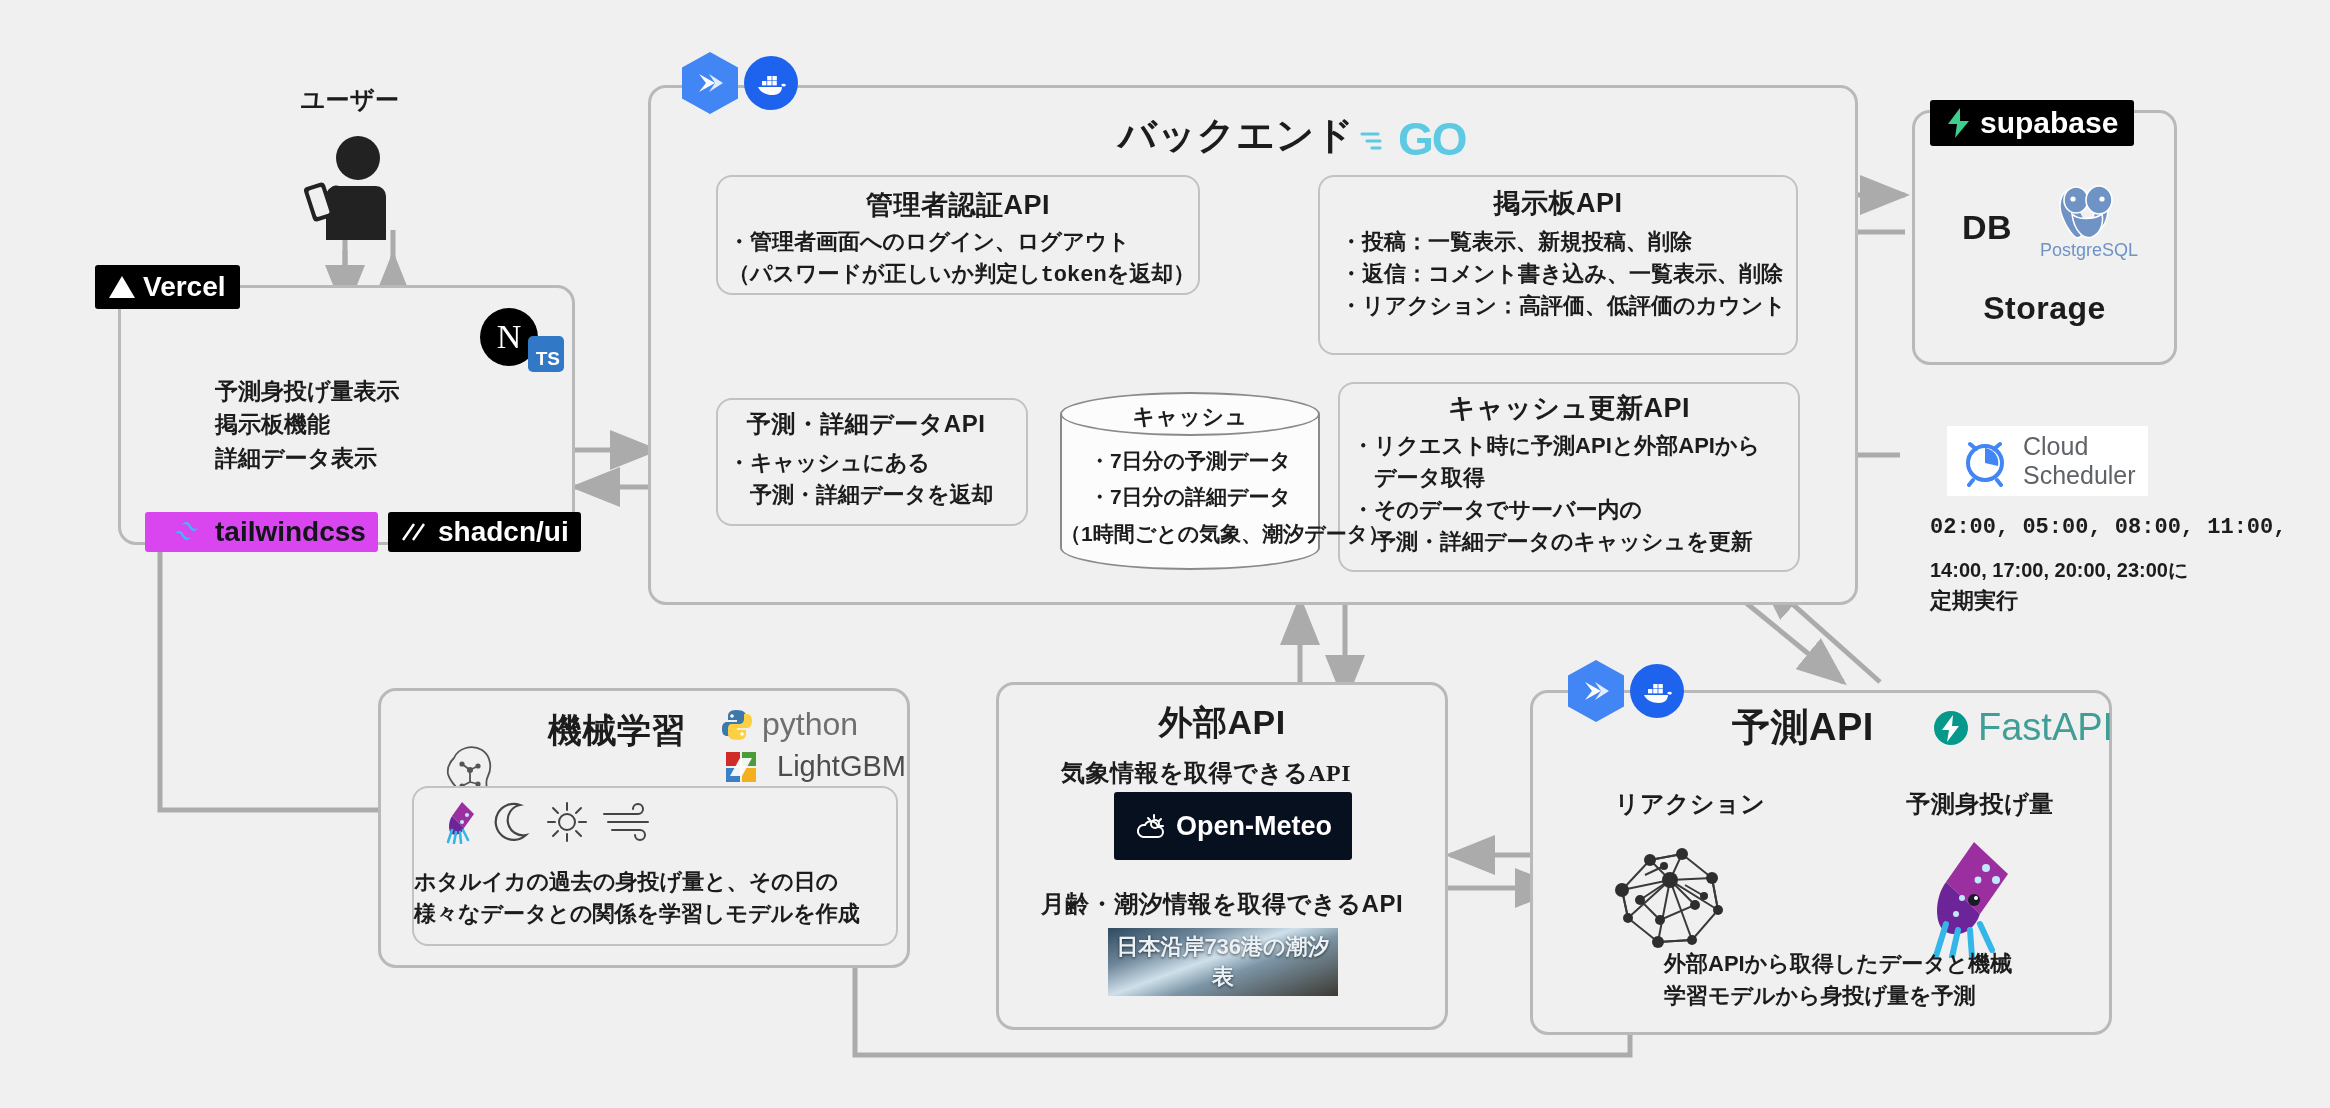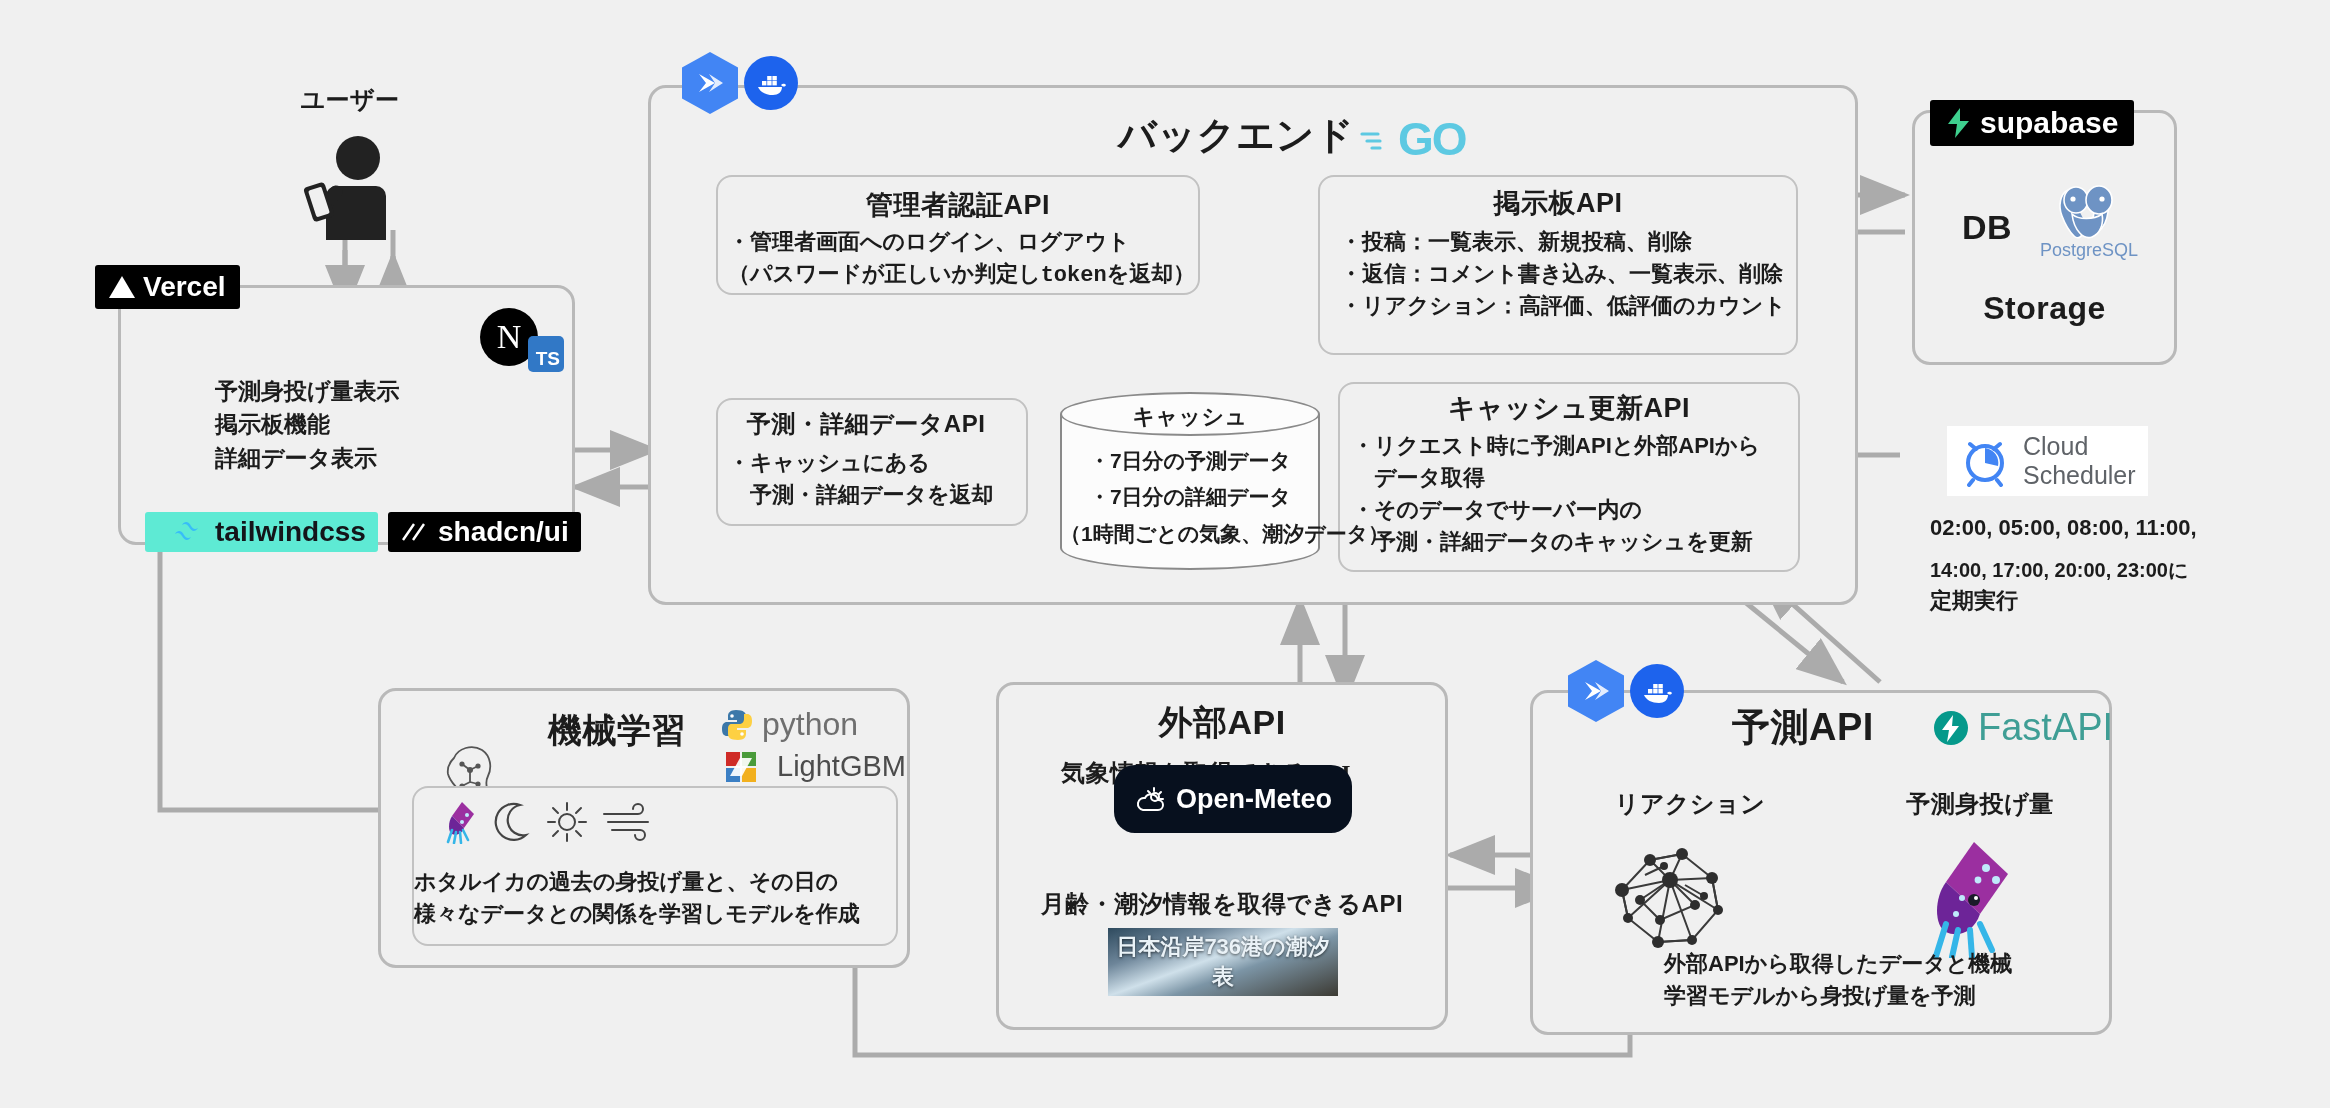--- a/index.html
+++ b/index.html
@@ -40,21 +40,21 @@
 
   .body-text{font-size:23px;font-weight:bold;line-height:1.45;white-space:nowrap;}
 
   
   .chip{
     display:inline-flex;align-items:center;gap:8px;
     padding:4px 12px;border-radius:3px;
     font-weight:bold;white-space:nowrap;
   }
   .chip-dark{background:#000;color:#fff;}
-  .chip-white{background:#5eead4;color:#14151a;padding-left:28px;}
+  .chip-white{background:#d946ef;color:#14151a;padding-left:28px;}
   .chip-ink{background:#07101e;color:#fff;}
 
   
   .tri{
     width:0;height:0;
     border-left:13px solid transparent;
     border-right:13px solid transparent;
     border-bottom:22px solid #fff;
   }
   
@@ -312,21 +312,21 @@
         <path d="M11,9 L17,14 M41,9 L35,14 M14,45 L10,50 M38,45 L42,50"></path>
       </g>
       <path d="M26,28 L26,13 A15,15 0 0 1 39,31 z" fill="#4285f4"></path>
     </svg>
     <div style="font-size:25px;color:#5f6368;line-height:1.15;">
       <div>Cloud</div>
       <div>Scheduler</div>
     </div>
   </div>
   <div class="abs" style="left:1930px;top:512px;">
-    <div class="body-text" style="font-size:22px;">02:00, 05:00, 08:00, 11:00,</div>
+    <div class="body-text" style="font-size:22px;font-family:Liberation Mono, monospace;">02:00, 05:00, 08:00, 11:00,</div>
     <div class="body-text" style="font-size:20px;margin-top:12px;">14:00, 17:00, 20:00, 23:00に</div>
     <div class="body-text" style="font-size:22px;">定期実行</div>
   </div>
 
   <div class="card" style="left:378px;top:688px;width:532px;height:280px;"></div>
   <div class="abs title t-xl" style="left:548px;top:708px;">機械学習</div>
   <div class="abs" style="left:440px;top:740px;">
     <svg width="60" height="62" viewBox="0 0 60 62">
       <g stroke="#555" stroke-width="1.8" fill="none">
         <path d="M14,18 c4,-10 18,-14 28,-8 c9,6 10,18 6,26 c-2,4 -2,8 -1,12 l-4,2 l1,6 c-8,4 -20,2 -24,-4 c-4,-6 -10,-10 -12,-18 c-1,-6 2,-12 6,-16 z"></path>
@@ -393,21 +393,21 @@
     </svg>
   </div>
   <div class="abs" style="left:414px;top:866px;width:480px;">
     <div class="body-text" style="font-size:22px;">ホタルイカの過去の身投げ量と、その日の</div>
     <div class="body-text" style="font-size:22px;">様々なデータとの関係を学習しモデルを作成</div>
   </div>
 
   <div class="card" style="left:996px;top:682px;width:452px;height:348px;"></div>
   <div class="abs title t-xl lbl-center" style="left:996px;top:700px;width:452px;">外部API</div>
   <div class="abs title t-md lbl-center" style="left:996px;top:757px;width:420px;font-family:Liberation Serif, serif;">気象情報を取得できるAPI</div>
-  <div class="abs chip chip-ink lbl-center" style="left:1114px;top:765px;width:214px;height:60px;justify-content:center;font-size:27px;border-radius:21px;">
+  <div class="abs chip chip-ink lbl-center" style="left:1114px;top:792px;width:214px;height:60px;justify-content:center;font-size:27px;">
     <svg width="34" height="28" viewBox="0 0 34 28">
       <g stroke="#fff" stroke-width="2" fill="none" stroke-linecap="round">
         <path d="M20,3 v3 M27,7 l-2,2 M29,14 h-3 M14,6 l2,2"></path>
         <circle cx="21" cy="12" r="4"></circle>
         <path d="M9,25 h15 a5,5 0 0 0 0,-10 a7,7 0 0 0 -13,-2 a5,5 0 0 0 -2,12 z"></path>
       </g>
     </svg>
     <span>Open-Meteo</span>
   </div>
   <div class="abs title t-md lbl-center" style="left:996px;top:888px;width:452px;">月齢・潮汐情報を取得できるAPI</div>

